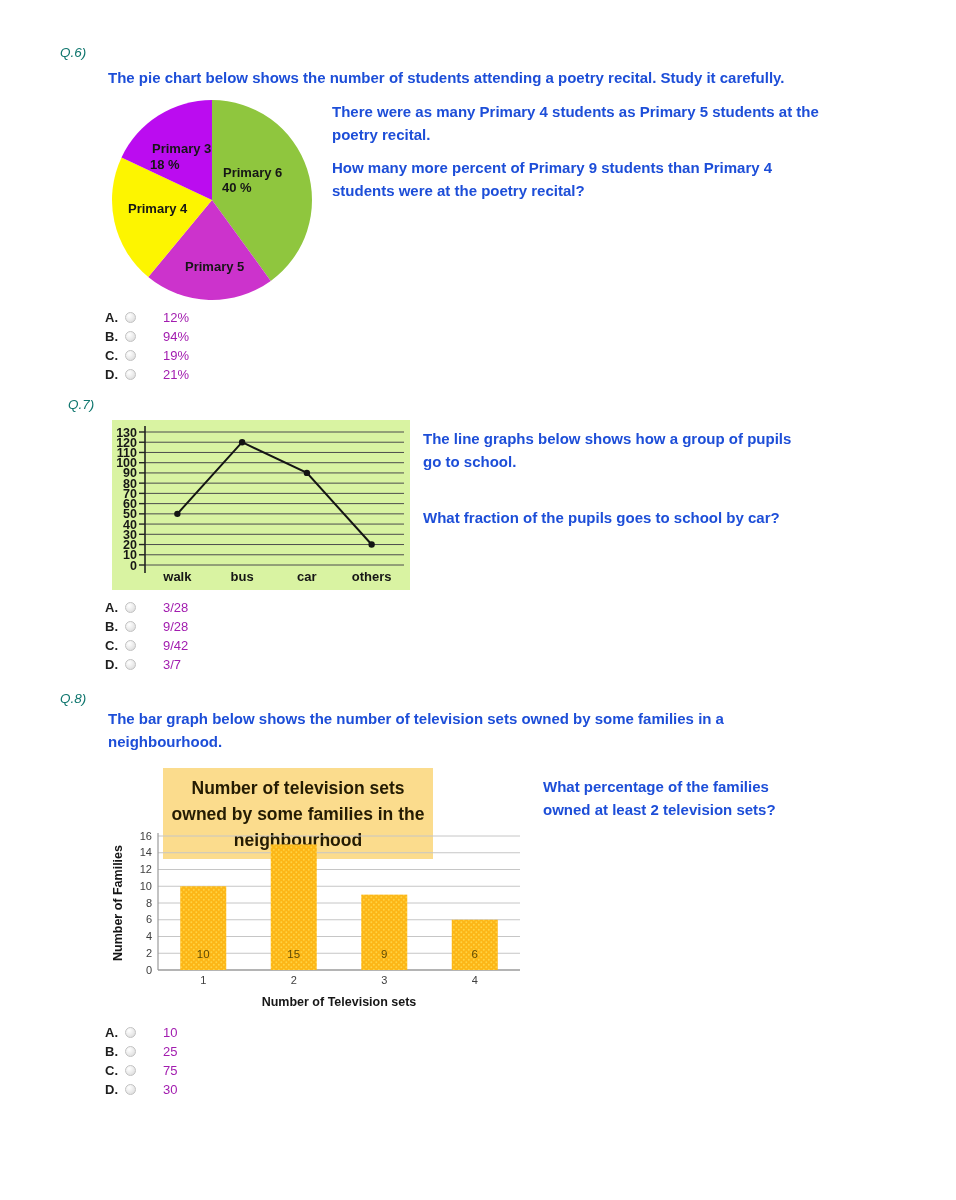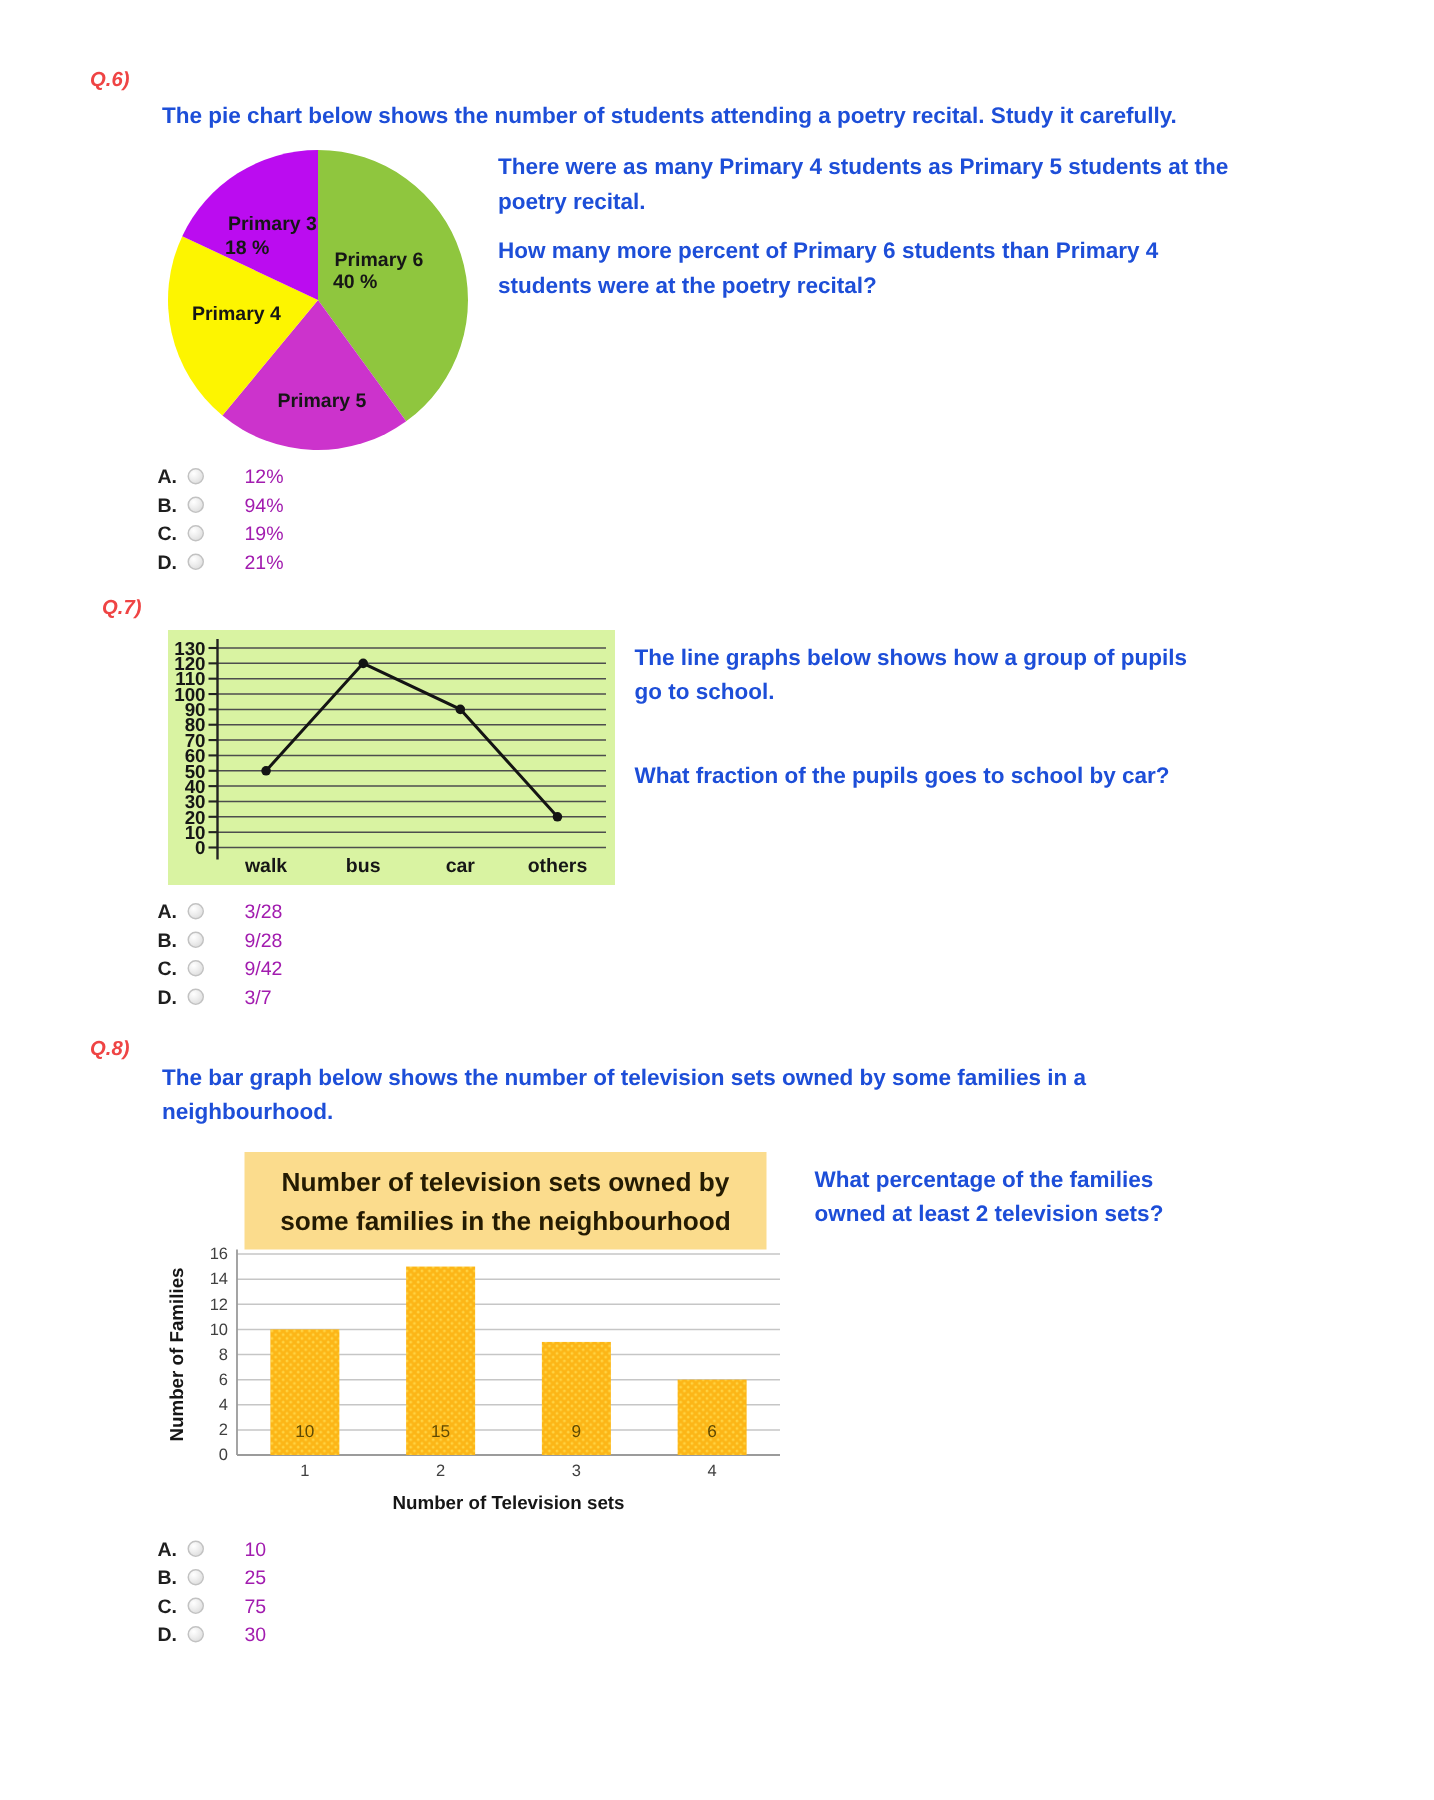--- a/index.html
+++ b/index.html
@@ -2,21 +2,21 @@
 <html><head>
 <meta charset="utf-8">
 <style>
   html,body { margin:0; padding:0; background:#ffffff; }
   .page {
     position:relative; width:956px; height:1200px; background:#ffffff;
     font-family:"Liberation Sans", sans-serif; color:#1b1b1b; overflow:hidden;
   }
   .abs { position:absolute; }
   .qnum {
-    position:absolute; font-weight:bold; font-style:italic; font-size:13.5px; color:#ef4444;
+    position:absolute; font-weight:normal; font-style:italic; font-size:13.5px; color:#0f766e;
   }
   .qintro, .qside {
     position:absolute; font-weight:bold; font-size:15px; line-height:23px; color:#1d4ed8;
   }
   .options { position:absolute; }
   .opt-row {
     display:grid; grid-template-columns:20px 38px auto; align-items:center; height:19px;
   }
   .opt-letter { font-weight:bold; font-size:13px; color:#1e1e1e; }
   .opt-value { font-size:13px; color:#a21caf; }
@@ -56,21 +56,21 @@
       <path d="M107,104 L16.52,61.42 A100,100 0 0 1 107.00,4.00 Z" fill="#bb0cf0"></path>
       <text x="118" y="81" class="pie-lab">Primary 6</text>
       <text x="117" y="96" class="pie-lab">40 %</text>
       <text x="80" y="175" class="pie-lab">Primary 5</text>
       <text x="23" y="117" class="pie-lab">Primary 4</text>
       <text x="47" y="57" class="pie-lab">Primary 3</text>
       <text x="45" y="73" class="pie-lab">18 %</text>
     </svg>
 
   <div class="qside" style="left:332px;top:100px;width:505px">There were as many Primary 4 students as Primary 5 students at the poetry recital.</div>
-  <div class="qside" style="left:332px;top:156px;width:505px">How many more percent of Primary 6 students than Primary 4 students were at the poetry recital?</div>
+  <div class="qside" style="left:332px;top:156px;width:505px">How many more percent of Primary 9 students than Primary 4 students were at the poetry recital?</div>
 
   <div class="options" style="left:105px;top:308px">
     <div class="opt-row">
       <span class="opt-letter">A.</span>
       <span class="radio"></span>
       <span class="opt-value">12%</span>
     </div>
     <div class="opt-row">
       <span class="opt-letter">B.</span>
       <span class="radio"></span>
@@ -169,21 +169,21 @@
     <div class="opt-row">
       <span class="opt-letter">D.</span>
       <span class="radio"></span>
       <span class="opt-value">3/7</span>
     </div>
   </div>
 
   <div class="qnum" style="left:60px;top:691px">Q.8)</div>
   <div class="qintro" style="left:108px;top:707px;width:640px">The bar graph below shows the number of television sets owned by some families in a neighbourhood.</div>
 
-  <div class="bar-title-box" id="barTitleBox" style="left: 163px; top: 768px; width: 348px; min-height: 54px; background: rgb(251, 220, 141);">Number of television sets owned by some families in the neighbourhood</div>
+  <div class="bar-title-box" id="barTitleBox" style="left: 163px; top: 768px; width: 270px; min-height: 54px; background: rgb(251, 220, 141);">Number of television sets owned by some families in the neighbourhood</div>
 
   <div class="qside" style="left:543px;top:775px;width:255px">What percentage of the families owned at least 2 television sets?</div>
 
   <svg id="barSvg" class="abs" style="left:100px;top:826px" width="460" height="195" viewBox="0 0 460 195">
       <defs>
         <pattern id="barDots" width="5" height="5" patternUnits="userSpaceOnUse">
           <rect width="5" height="5" fill="#fcb617"></rect>
           <circle cx="1.3" cy="1.3" r="0.95" fill="#ffd84a" opacity="0.85"></circle>
           <circle cx="3.8" cy="3.8" r="0.95" fill="#ffd84a" opacity="0.85"></circle>
         </pattern>

